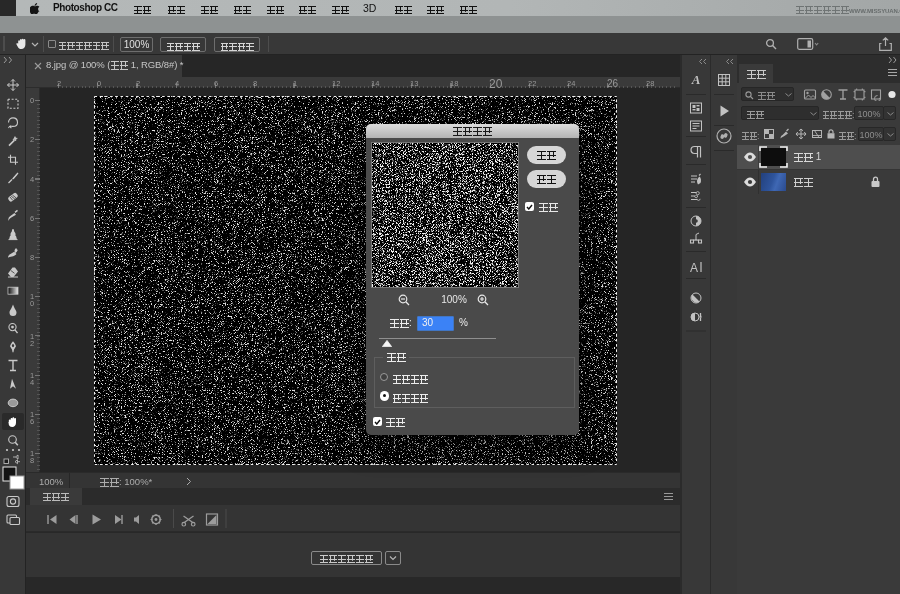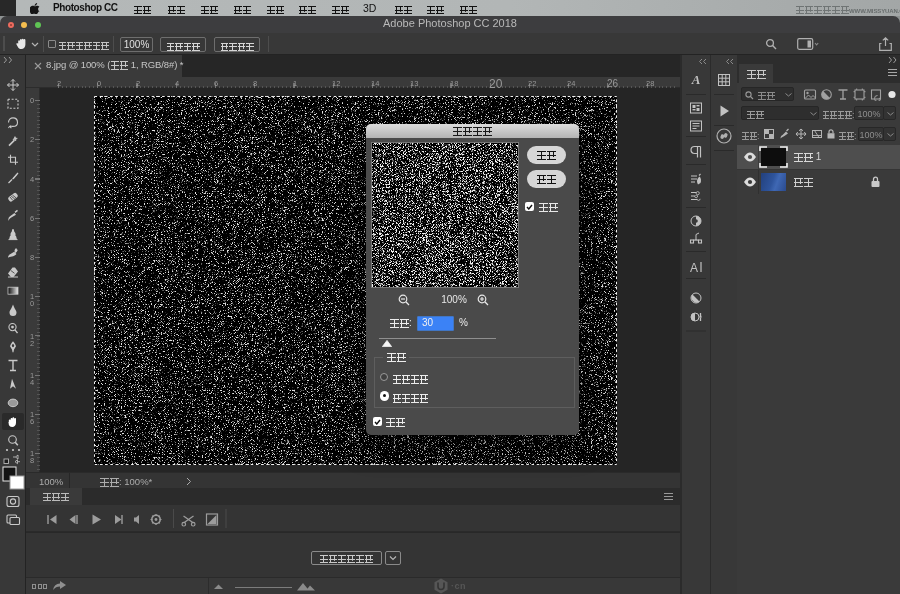--- a/index.html
+++ b/index.html
@@ -44,27 +44,20 @@
  <span class="abs row mg" style="left:315px;top:4px"><i class="z"></i><i class="z b2"></i></span>
  <b class="abs" style="left:347px;top:2.5px;font-weight:400;font-size:10.5px">3D</b>
  <span class="abs row mg" style="left:378px;top:4px"><i class="z b2"></i><i class="z"></i></span>
  <span class="abs row mg" style="left:410px;top:4px"><i class="z"></i><i class="z b2"></i></span>
  <span class="abs row mg" style="left:443px;top:4px"><i class="z b2"></i><i class="z"></i></span>
  <span class="abs row" style="left:779px;top:4px;color:#6f7474"><i class="z" style="width:8px;height:8px"></i><i class="z b2" style="width:8px;height:8px"></i><i class="z" style="width:8px;height:8px"></i><i class="z b2" style="width:8px;height:8px"></i><i class="z" style="width:8px;height:8px"></i><i class="z b2" style="width:8px;height:8px"></i></span>
  <span class="abs" style="left:833px;top:6px;color:#676c6c;font-size:6px;font-weight:700;letter-spacing:-.1px">WWW.MISSYUAN.COM</span>
 </div>
 
 <div class="abs" style="left:0;top:16px;width:900px;height:17px;background:#8e9292"></div>
-<div class="abs" id="titlebar" style="left:0;top:16px;width:900px;height:17px;background:#3d3d3f;border-radius:7px 7px 0 0">
- <span class="abs" style="left:8px;top:6px;width:6px;height:6px;border-radius:50%;background:#ed6b5e"></span>
- <span class="abs" style="left:10px;top:8px;width:2px;height:2px;border-radius:50%;background:#8c3b33"></span>
- <span class="abs" style="left:21px;top:6px;width:6px;height:6px;border-radius:50%;background:#f5bd4f"></span>
- <span class="abs" style="left:35px;top:6px;width:6px;height:6px;border-radius:50%;background:#5fc454"></span>
- <span class="abs" style="left:0;top:2px;width:900px;text-align:center;font-size:11px;color:#b9b9b9">Adobe Photoshop CC 2018</span>
-</div>
 
 <div class="abs" id="optbar" style="left:0;top:33px;width:900px;height:22px;background:#383838;border-bottom:1px solid #232323">
  <span class="abs" style="left:3px;top:3px;width:2px;height:15px;background:#4d4d4d"></span>
  <svg class="abs" style="left:15px;top:4px" width="14" height="14" viewBox="0 0 14 14">
         <path fill="#e8e8e8" d="M3.2 6.5V4.2c0-.5.4-.9.9-.9s.9.4.9.9V3c0-.5.4-.9.9-.9s.9.4.9.9v-.4c0-.5.4-.9.9-.9s.9.4.9.9V3c0-.5.4-.9.9-.9s.9.4.9.9v4.5c0 2.6-1.6 4.5-4.1 4.5-1.8 0-2.6-.8-3.4-2.1L1.5 7.6c-.3-.5-.2-1 .2-1.3.4-.3 1-.2 1.5.2z"></path>
       </svg>
  <svg class="abs" style="left:31px;top:9px" width="8" height="5" viewBox="0 0 8 5">
         <path fill="none" stroke="#b5b5b5" stroke-width="1.2" d="M1 1l3 3 3-3"></path>
       </svg>
  <span class="abs" style="left:43px;top:3px;width:1px;height:16px;background:#4d4d4d"></span>
@@ -333,41 +326,20 @@
 </svg>
 </div>
 <div class="abs" id="tlbody" style="left:26px;top:533px;width:654px;height:44px;background:#343434">
  <div class="abs row" style="left:284.5px;top:18px;width:71px;height:14px;border:1px solid #8a8a8a;border-radius:2px;color:#c9c9c9;text-align:center;padding-top:2px"><i class="z" style="width:8px;height:8px"></i><i class="z b2" style="width:8px;height:8px"></i><i class="z" style="width:8px;height:8px"></i><i class="z b2" style="width:8px;height:8px"></i><i class="z" style="width:8px;height:8px"></i><i class="z b2" style="width:8px;height:8px"></i></div>
  <div class="abs" style="left:359px;top:18px;width:16px;height:14px;border:1px solid #8a8a8a;border-radius:2px">
   <svg class="abs" style="left:3px;top:4px" width="8" height="5" viewBox="0 0 8 5">
           <path fill="none" stroke="#b5b5b5" stroke-width="1.2" d="M1 .5l3 3 3-3"></path>
         </svg>
  </div>
 </div>
-<div class="abs" id="tlbottom" style="left:26px;top:577px;width:654px;height:17px;background:#383838;border-top:1px solid #2a2a2a">
- <span class="abs" style="left:6px;top:6px;width:4px;height:4.5px;border:1px solid #909090"></span>
- <span class="abs" style="left:11.5px;top:6px;width:4px;height:4.5px;border:1px solid #909090"></span>
- <span class="abs" style="left:17px;top:6px;width:4px;height:4.5px;border:1px solid #909090"></span>
- <svg class="abs" style="left:27px;top:3px" width="13" height="11" viewBox="0 0 13 11">
-        <path fill="#909090" d="M7 0l6 4-6 4V5.5C4 5.5 2 6.5 0 9 .8 5 3 2.8 7 2.5z"></path>
-      </svg>
- <span class="abs" style="left:182px;top:0;width:1px;height:17px;background:#2c2c2c"></span>
- <svg class="abs" style="left:188px;top:6px" width="10" height="6" viewBox="0 0 10 6">
-        <path fill="#8a8a8a" d="M0 5.5L5 .5l5 5z" transform="scale(.9,.9)"></path>
-      </svg>
- <span class="abs" style="left:209px;top:8.5px;width:57px;height:1.5px;background:#7c7c7c"></span>
- <svg class="abs" style="left:271px;top:4px" width="18" height="9" viewBox="0 0 18 9">
-        <path fill="#8a8a8a" d="M0 8.5L6 1l6 7.5zM9 8.5l4-5 5 5z"></path>
-      </svg>
- <svg class="abs" style="left:407px;top:0" width="16" height="16" viewBox="0 0 16 16">
-        <path fill="#565656" d="M8 .5l6.5 3.75v7.5L8 15.5l-6.5-3.75v-7.5z"></path>
-        <path fill="none" stroke="#343434" stroke-width="1.6" d="M5 4.5v4a3 3 0 006 0v-4"></path>
-      </svg>
- <span class="abs" style="left:425px;top:3px;font-size:9px;color:#565656;font-weight:700;letter-spacing:.5px">·cn</span>
-</div>
 
 <div class="abs" id="dock" style="left:680px;top:55px;width:220px;height:539px;background:#2b2b2b"></div>
 <div class="abs" id="strip1" style="left:682px;top:55px;width:28px;height:539px;background:#383838">
 <svg width="28" height="539" viewBox="0 0 28 539" fill="none" stroke="#c2c2c2" stroke-width="1.1">
  <path stroke="#8a8a8a" stroke-width="1" d="M24 4l-2.5 2.5L24 9M20 4l-2.5 2.5L20 9" fill="none"></path>
  <g transform="translate(14,25)">
           <text x="0" y="4" font-size="13" font-family="Liberation Serif" font-style="italic" font-weight="700" fill="#c2c2c2" stroke="none" text-anchor="middle">A</text>
         </g>
  <path d="M4 39.5h20" stroke="#2a2a2a" stroke-width="1"></path>
  <g transform="translate(14,53)">

